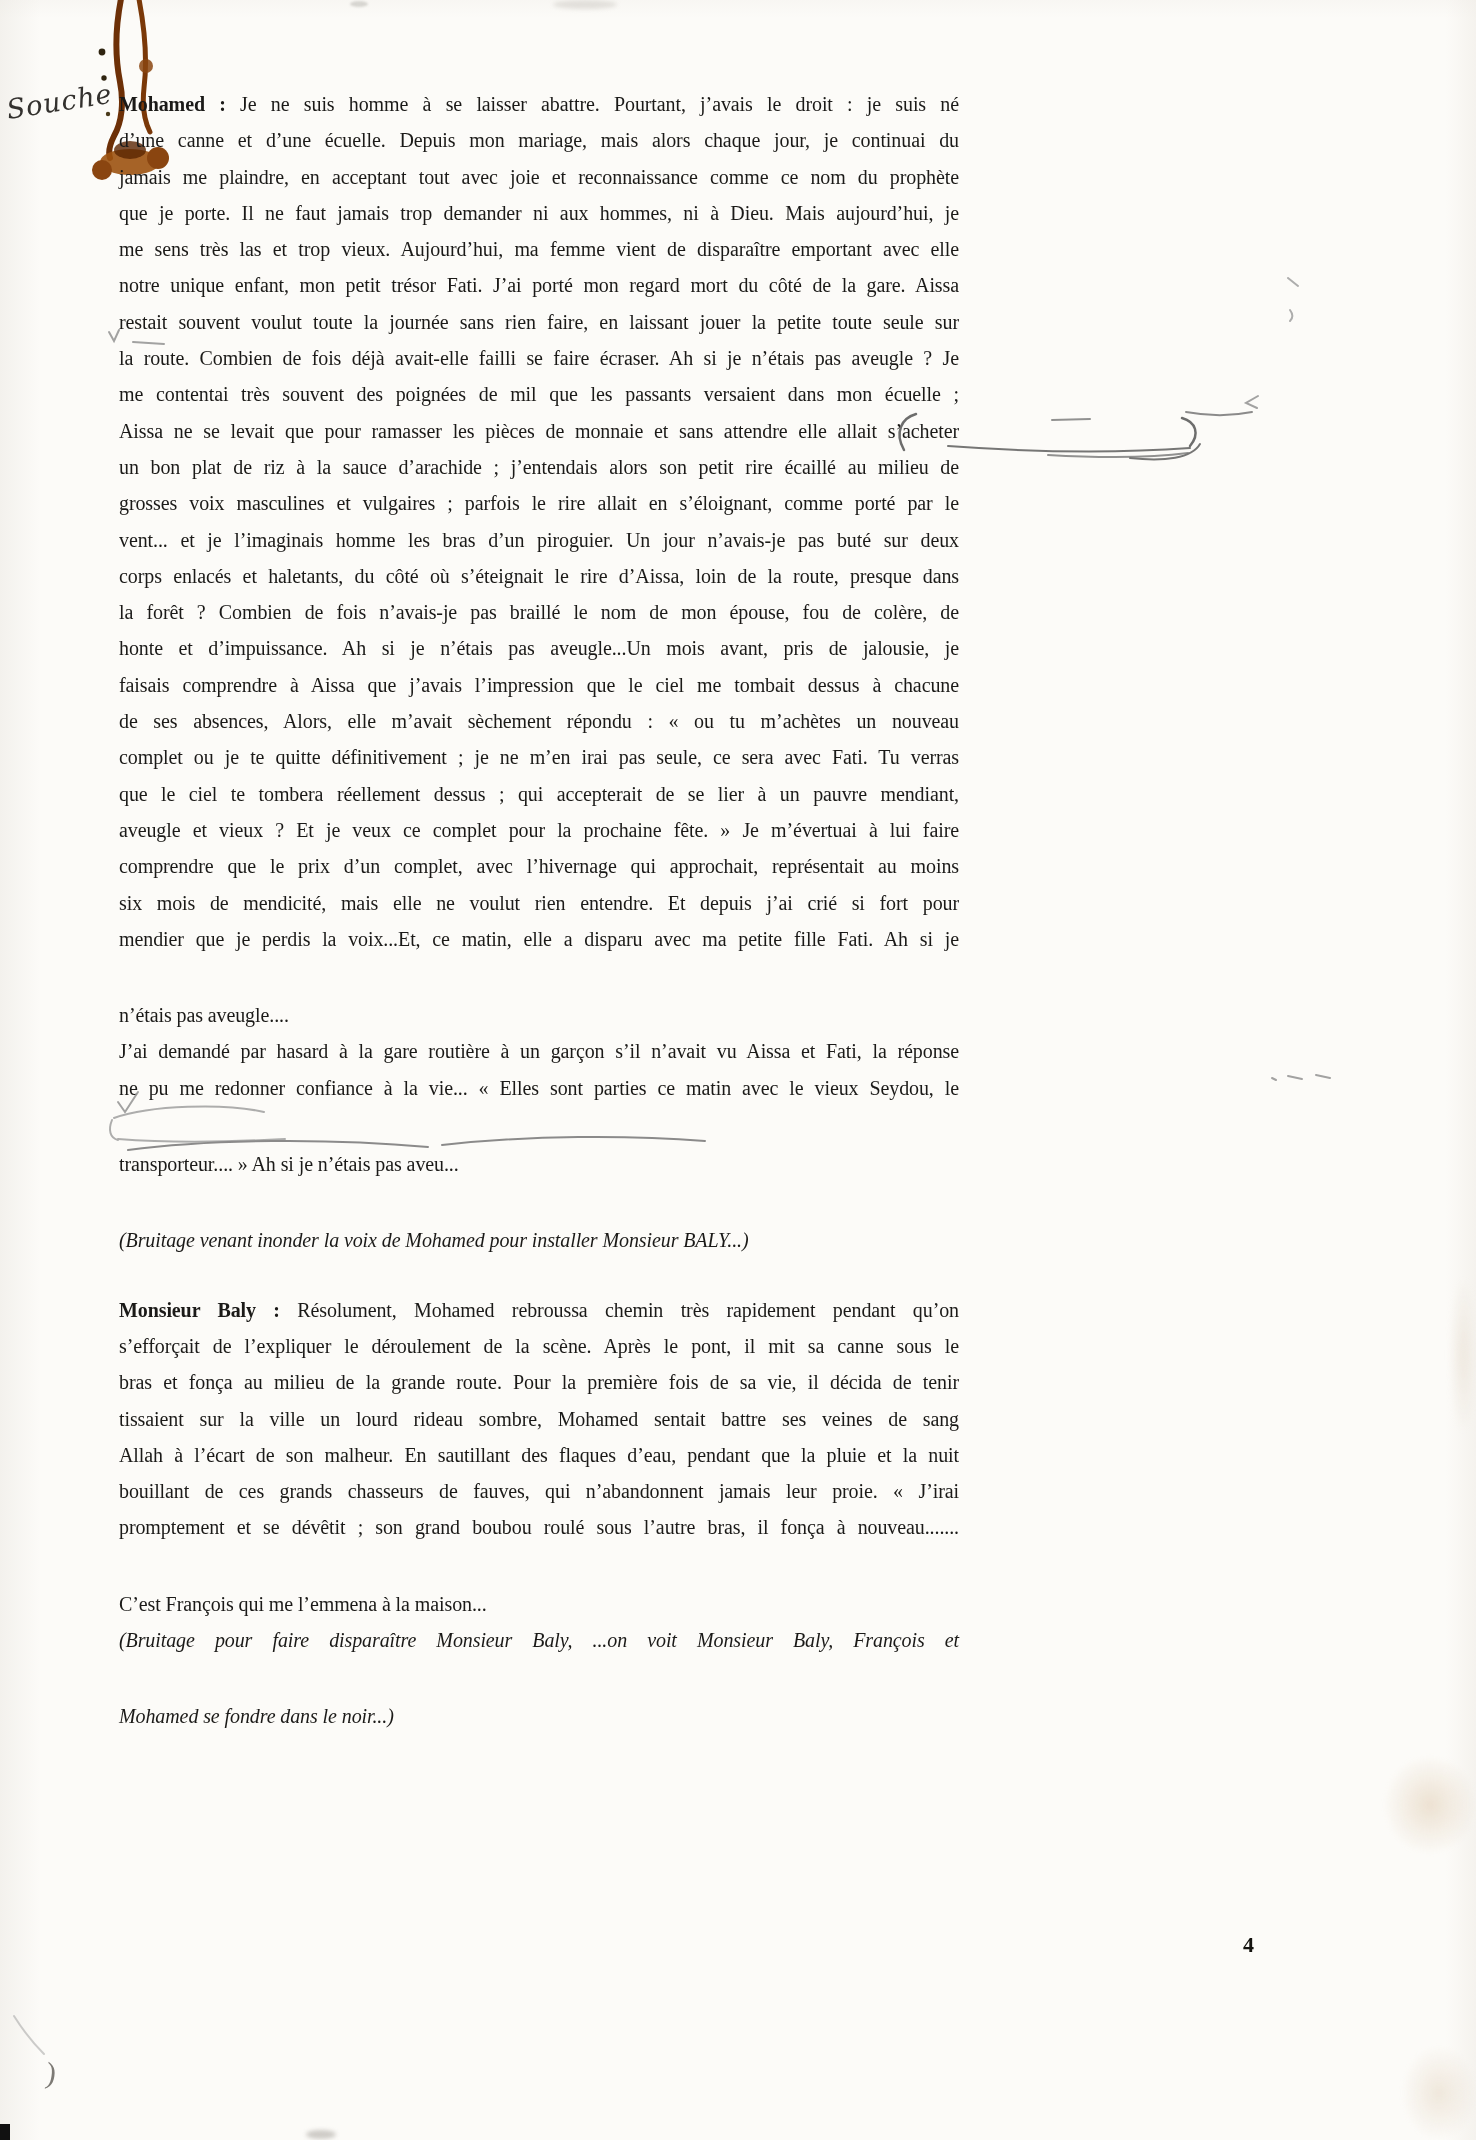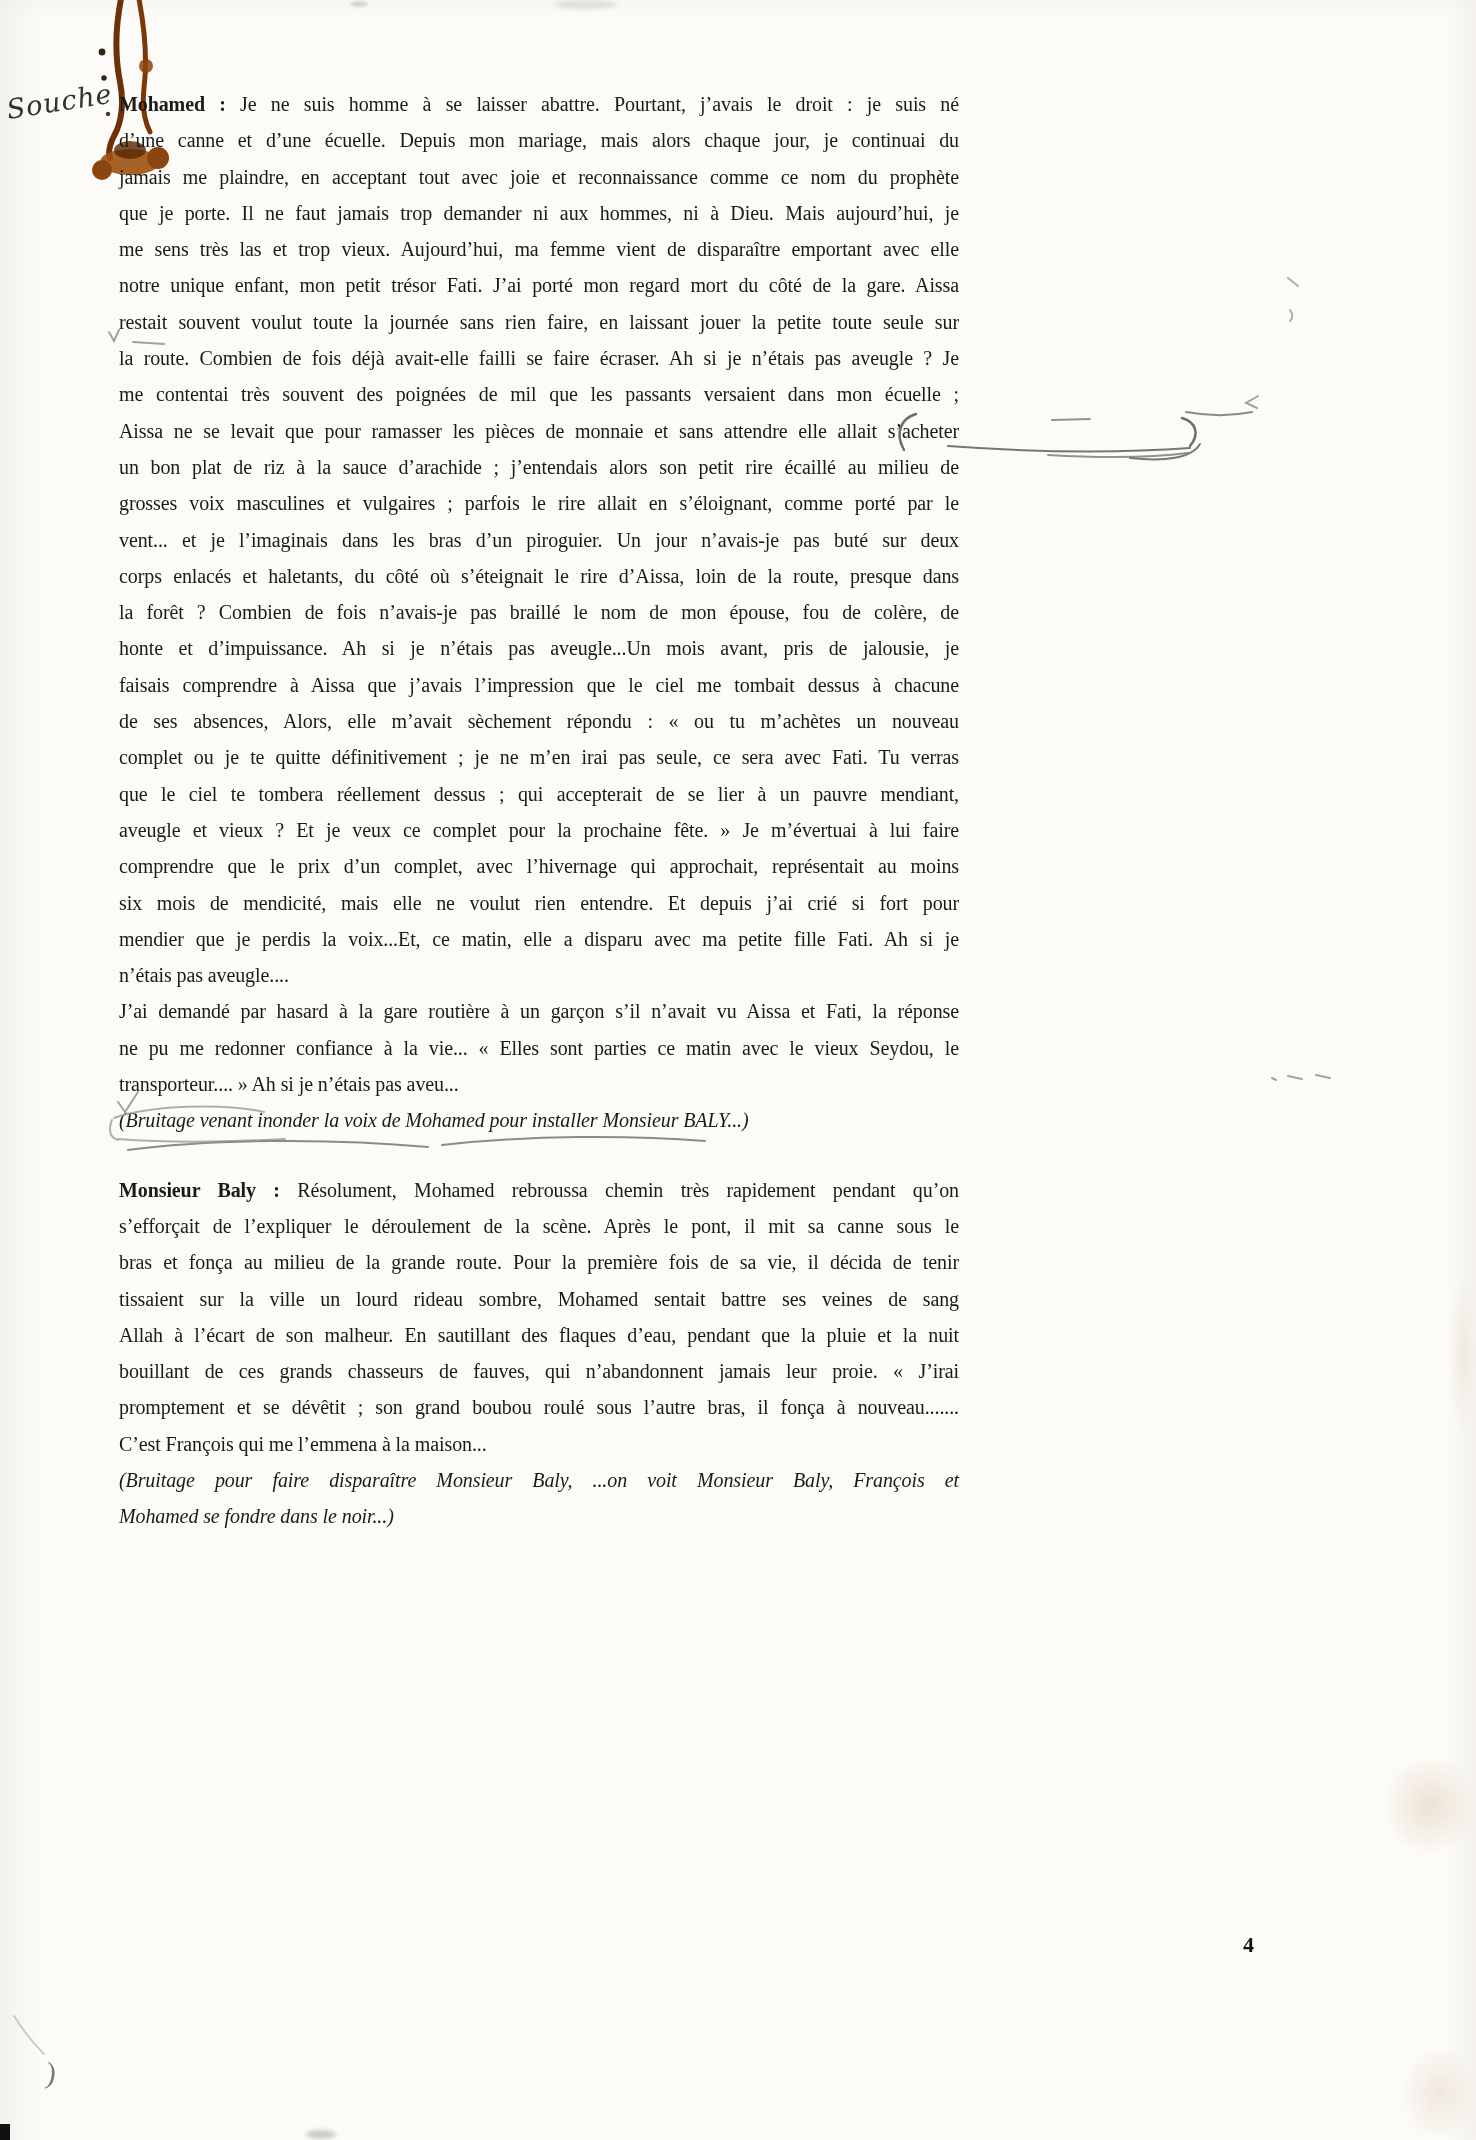--- a/index.html
+++ b/index.html
@@ -11,21 +11,21 @@
       linear-gradient(270deg, rgba(238,234,228,.5) 0px, rgba(252,251,248,0) 30px),
       linear-gradient(180deg, rgba(244,242,238,.5) 0px, rgba(252,251,248,0) 18px);
     font-family:"Liberation Serif","DejaVu Serif",serif;
     color:#1b1a18;
   }
   .text-col {
     position:absolute; left:119px; top:86px; width:840px;
     font-size:20px; line-height:36.3px; letter-spacing:-0.1px;
   }
   .line { text-align:justify; text-align-last:justify; min-height:36.3px; }
-  .line.last { text-align-last:left; }
+  .line.last { text-align-last:left;margin-top:40px; }
   .speaker { font-weight:bold; }
   .stage { font-style:italic; }
   .para-gap { height:33px; }
   .page-number {
     position:absolute; left:1243px; top:1932px;
     font-size:22px; font-weight:bold; color:#14130f;
   }
   .souche {
     position:absolute; left:6px; top:84px; width:130px;
     font-size:27px; font-style:italic; color:#33312e;
@@ -81,21 +81,21 @@
         <div class="line">jamais me plaindre, en acceptant tout avec joie et reconnaissance comme ce nom du prophète</div>
         <div class="line">que je porte. Il ne faut jamais trop demander ni aux hommes, ni à Dieu. Mais aujourd’hui, je</div>
         <div class="line">me sens très las et trop vieux. Aujourd’hui, ma femme vient de disparaître emportant avec elle</div>
         <div class="line">notre unique enfant, mon petit trésor Fati. J’ai porté mon regard mort du côté de la gare. Aissa</div>
         <div class="line">restait souvent voulut toute la journée sans rien faire, en laissant jouer la petite toute seule sur</div>
         <div class="line">la route. Combien de fois déjà avait-elle failli se faire écraser. Ah si je n’étais pas aveugle ? Je</div>
         <div class="line">me contentai très souvent des poignées de mil que les passants versaient dans mon écuelle ;</div>
         <div class="line">Aissa ne se levait que pour ramasser les pièces de monnaie et sans attendre elle allait s’acheter</div>
         <div class="line">un bon plat de riz à la sauce d’arachide ; j’entendais alors son petit rire écaillé au milieu de</div>
         <div class="line">grosses voix masculines et vulgaires ; parfois le rire allait en s’éloignant, comme porté par le</div>
-        <div class="line">vent... et je l’imaginais dans les bras d’un piroguier. Un jour n’avais-je pas buté sur deux</div>
+        <div class="line">vent... et je l’imaginais homme les bras d’un piroguier. Un jour n’avais-je pas buté sur deux</div>
         <div class="line">corps enlacés et haletants, du côté où s’éteignait le rire d’Aissa, loin de la route, presque dans</div>
         <div class="line">la forêt ? Combien de fois n’avais-je pas braillé le nom de mon épouse, fou de colère, de</div>
         <div class="line">honte et d’impuissance. Ah si je n’étais pas aveugle...Un mois avant, pris de jalousie, je</div>
         <div class="line">faisais comprendre à Aissa que j’avais l’impression que le ciel me tombait dessus à chacune</div>
         <div class="line">de ses absences, Alors, elle m’avait sèchement répondu : « ou tu m’achètes un nouveau</div>
         <div class="line">complet ou je te quitte définitivement ; je ne m’en irai pas seule, ce sera avec Fati. Tu verras</div>
         <div class="line">que le ciel te tombera réellement dessus ; qui accepterait de se lier à un pauvre mendiant,</div>
         <div class="line">aveugle et vieux ? Et je veux ce complet pour la prochaine fête. » Je m’évertuai à lui faire</div>
         <div class="line">comprendre que le prix d’un complet, avec l’hivernage qui approchait, représentait au moins</div>
         <div class="line">six mois de mendicité, mais elle ne voulut rien entendre. Et depuis j’ai crié si fort pour</div>

